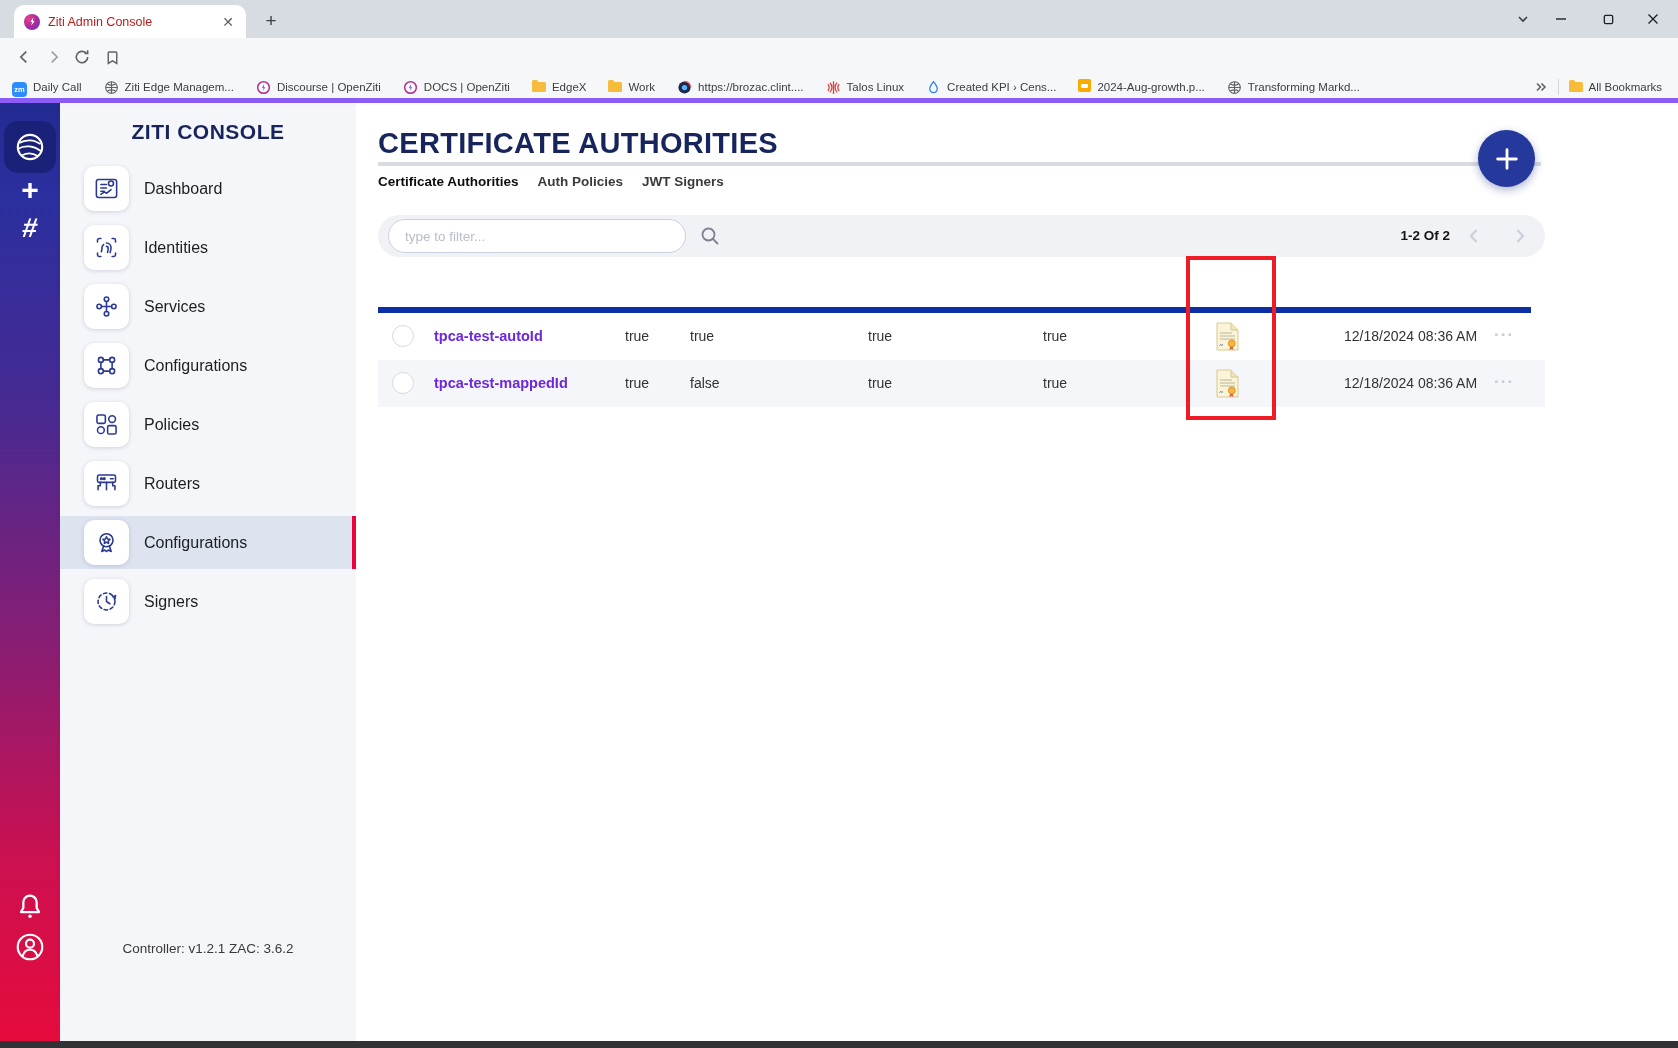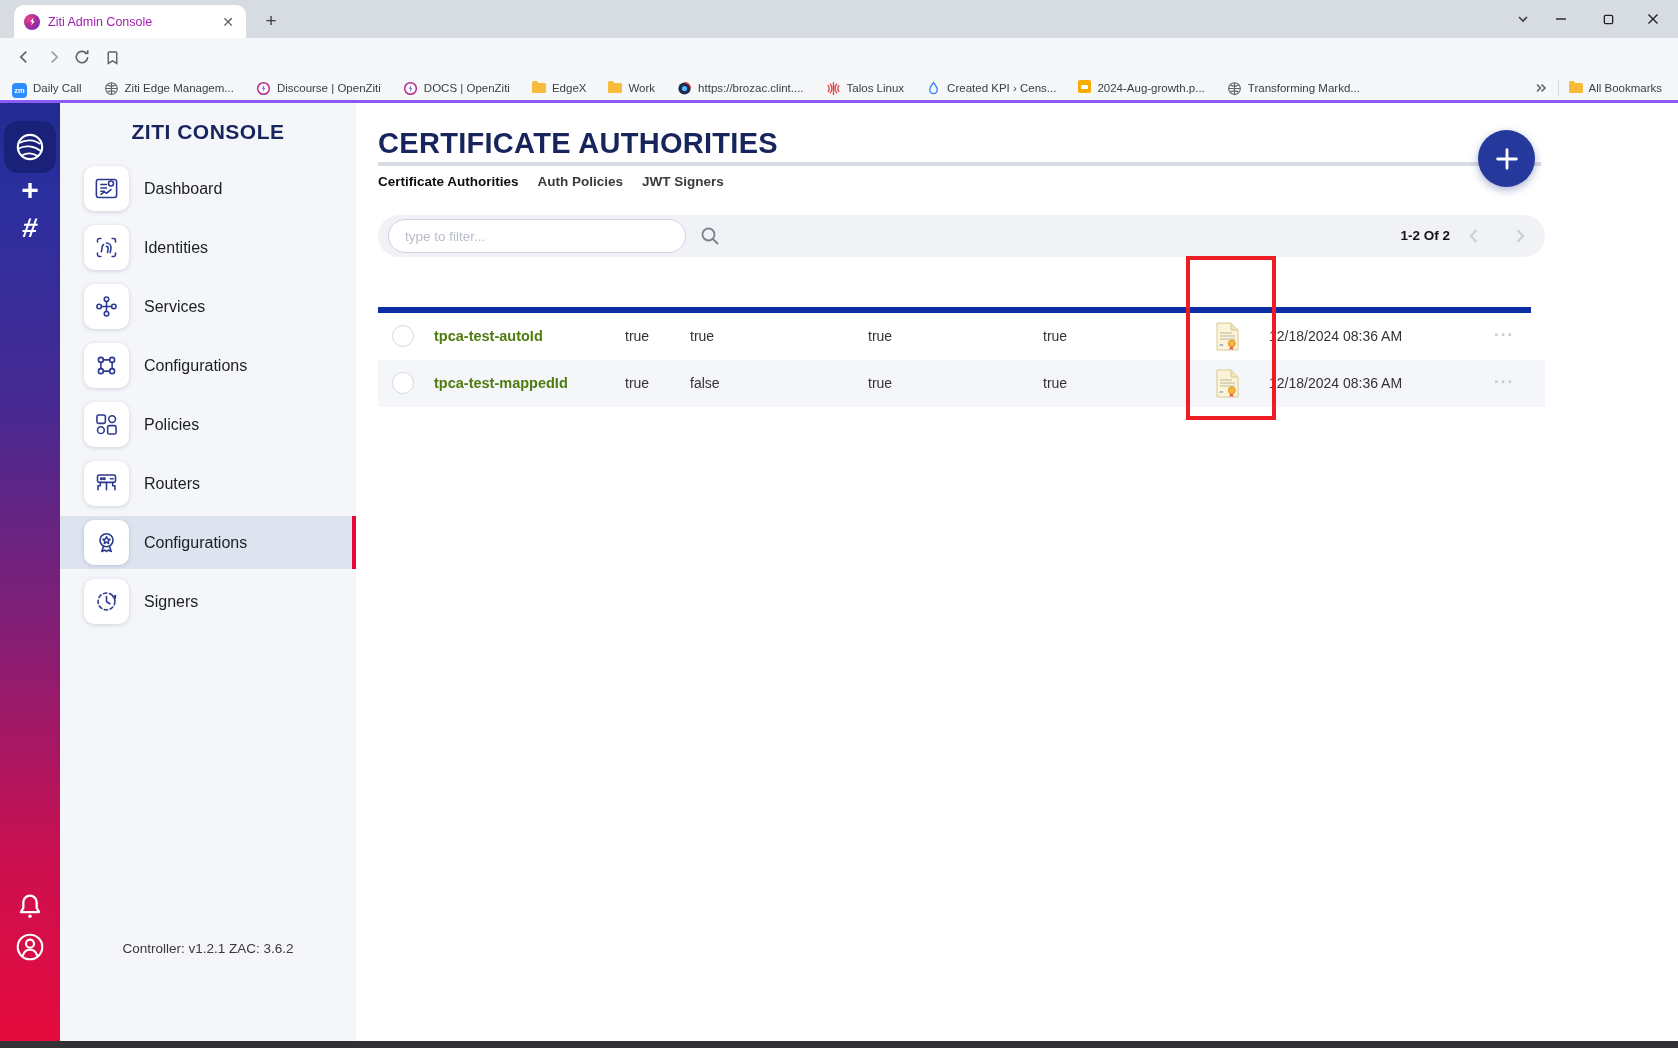--- a/index.html
+++ b/index.html
@@ -4,21 +4,21 @@
 <style>
   html,body{margin:0;padding:0;background:#555;}
   #screen{position:relative;width:1678px;height:1048px;overflow:hidden;
     font-family:"Liberation Sans",sans-serif;background:#fff;}
   *{box-sizing:border-box;}
 
   
   #tabbar{position:absolute;left:0;top:0;width:100%;height:38px;background:#d7dbe2;}
   .tab{position:absolute;left:14px;top:5px;width:232px;height:33px;background:#fff;
     border-radius:10px 10px 0 0;display:flex;align-items:center;padding:0 10px;gap:8px;}
-  .tab-title{font-size:12.5px;color:#a21caf;flex:1;white-space:nowrap;overflow:hidden;}
+  .tab-title{font-size:12.5px;color:#b91c1c;flex:1;white-space:nowrap;overflow:hidden;}
   .tab-close{color:#5f6368;font-size:14px;line-height:14px;padding:2px;}
   .favicon{width:16px;height:16px;border-radius:50%;
     background:radial-gradient(circle at 30% 30%,#e83e8c 0%,#a02c9e 55%,#6b2bd9 100%);
     display:flex;align-items:center;justify-content:center;flex:none;}
   .newtab{position:absolute;left:258px;top:8px;width:26px;height:26px;border-radius:50%;
     color:#3c4043;font-size:19px;display:flex;align-items:center;justify-content:center;}
   .winctl{position:absolute;top:4px;width:30px;height:30px;display:flex;align-items:center;justify-content:center;color:#202124;}
 
   #toolbar{position:absolute;left:0;top:38px;width:100%;height:38px;background:#f6f7f9;}
   .tbtn{position:absolute;top:5px;width:28px;height:28px;display:flex;align-items:center;justify-content:center;border-radius:50%;}
@@ -30,21 +30,21 @@
   #shield-wrap{position:relative;flex:none;width:28px;height:26px;display:flex;align-items:center;justify-content:center;}
   #shield-badge{position:absolute;top:-4px;right:-4px;width:13px;height:13px;border-radius:50%;
     background:#6e6e73;color:#fff;font-size:8.5px;display:flex;align-items:center;justify-content:center;font-weight:700;}
   .extbtn{position:absolute;top:45px;width:24px;height:24px;display:flex;align-items:center;justify-content:center;}
   #bitwarden{background:#175ddc;border-radius:5px;}
   #grammarly{background:#0f8a60;border-radius:50%;color:#fff;font-weight:700;font-size:14px;}
   #avatar{border-radius:50%;background:radial-gradient(circle at 35% 32%,#c9a27a 0%,#8a6c52 45%,#4a5568 100%);}
   #menu-btn span{display:block;width:16px;height:2px;background:#5f6368;margin:2px 0;border-radius:1px;}
 
   #bookmarksbar{position:absolute;left:0;top:76px;width:100%;height:27px;background:#f6f7f9;
-    border-bottom:3px solid #8b5cf6;display:flex;align-items:center;padding:0 12px;}
+    border-bottom:5px solid #8b5cf6;display:flex;align-items:center;padding:0 12px;}
   .bm{display:flex;align-items:center;gap:6px;margin-right:22px;flex:none;}
   .bm-label{font-size:11.5px;color:#3c4043;white-space:nowrap;}
   .bm-right{margin-left:auto;display:flex;align-items:center;gap:10px;flex:none;}
   .bm-sep{width:1px;height:16px;background:#d4d7db;}
   .s16{width:15px;height:15px;}
   .folder-ico{position:relative;width:14px;height:10px;background:#f7bc3b;border-radius:1.5px;display:inline-block;}
   .folder-ico::before{content:"";position:absolute;top:-2.5px;left:0;width:6px;height:3px;background:#f7bc3b;border-radius:1.5px 1.5px 0 0;}
   .zmbadge{display:inline-flex;align-items:center;justify-content:center;width:15px;height:15px;border-radius:4px;
     background:#2d8cff;color:#fff;font-size:7.5px;font-weight:700;}
   .slides-ico{position:relative;display:inline-block;width:13px;height:13px;background:#f9ab00;border-radius:2px;}
@@ -101,23 +101,23 @@
   .c-auth{left:665px;} .c-jwt{left:844px;} .c-created{left:935px;}
   #sort-chev{position:absolute;left:218px;top:12px;width:12px;height:12px;}
   .sel-circle{position:absolute;left:14px;width:22px;height:22px;border:1.5px solid #d7dae4;border-radius:50%;background:#fff;}
   #thead .sel-circle{top:3px;}
   #header-rule{position:absolute;left:22px;top:204px;width:1153px;height:6px;background:#0c2fa6;}
 
   .trow{position:absolute;left:22px;width:1167px;height:47px;}
   .trow.alt{background:#f4f6f9;}
   .trow .sel-circle{top:12px;}
   .cell{position:absolute;top:15px;font-size:14px;color:#333;white-space:nowrap;}
-  .cell.name{left:56px;font-weight:600;color:#4d7c0f;font-size:14.5px;}
+  .cell.name{left:56px;font-weight:600;color:#6d28d9;font-size:14.5px;}
   .cell.v1{left:247px;} .cell.v2{left:312px;} .cell.v3{left:490px;} .cell.v4{left:665px;}
-  .cell.created{left:891px;text-align:center;}
+  .cell.created{left:966px;text-align:center;}
   .jwt-ic{position:absolute;left:838px;top:9px;width:23px;height:29px;}
   .row-dots{position:absolute;left:1116px;top:8px;font-size:17px;font-weight:700;letter-spacing:2px;color:#c6cad4;}
 
   #jwt-highlight{position:absolute;left:1186px;top:153px;width:90px;height:164px;border:4px solid #ee1c25;z-index:30;}
   #bottom-edge{position:absolute;left:0;bottom:0;width:100%;height:7px;background:#323236;z-index:40;}
 
   svg{display:block;}
 </style>
 </head>
 <body>

